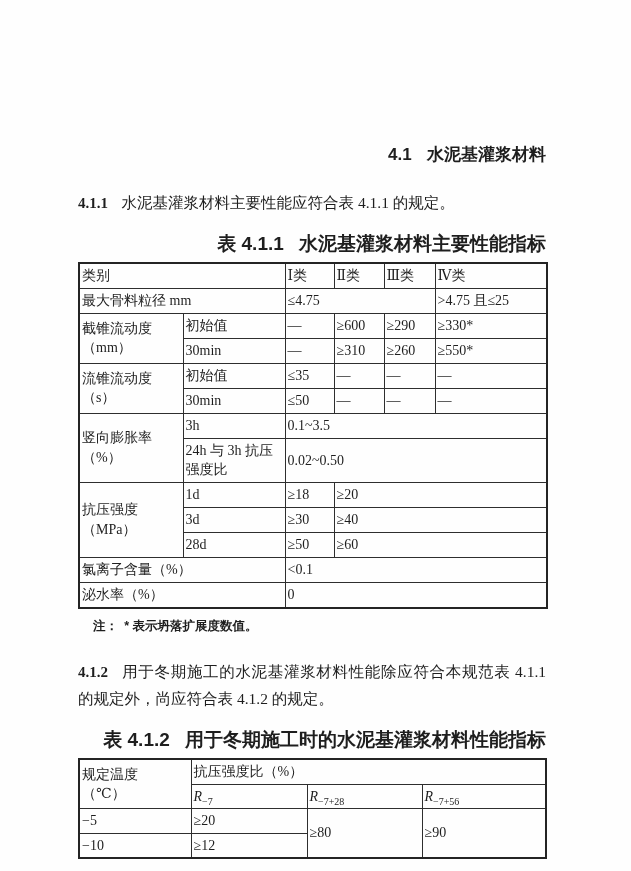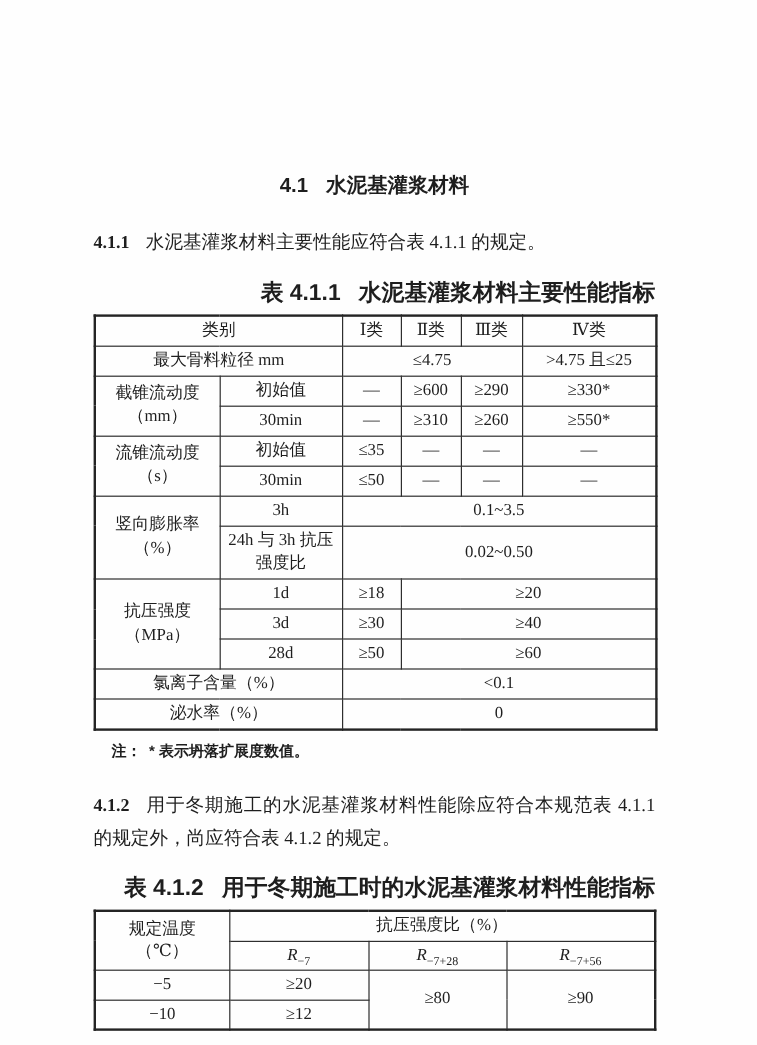--- a/index.html
+++ b/index.html
@@ -13,40 +13,40 @@
   .content { padding-top:112px; margin-left:78px; width:468px; }
 
   .chapter-title {
     text-align:center; font-family:"Liberation Sans","DejaVu Sans",sans-serif;
     font-weight:bold; font-size:23px; letter-spacing:1px;
   }
   .chapter-title .num { margin-right:1.1em; }
   .chapter-title .name { word-spacing:1.5em; }
 
   .section-title {
-    text-align:center; font-family:"Liberation Sans","DejaVu Sans",sans-serif;
+    text-align:right; font-family:"Liberation Sans","DejaVu Sans",sans-serif;
     font-weight:bold; font-size:17px; margin-top:31px;
   }
   .section-title .num { margin-right:.9em; }
 
   .para { margin-top:23px; font-size:15.5px; line-height:1.75; text-align:justify; }
   .para .label {
     font-family:Liberation Serif, serif; font-weight:bold;
     margin-right:.9em; font-size:15px;
   }
 
   .table-caption {
     text-align:right; font-family:"Liberation Sans","DejaVu Sans",sans-serif;
     font-weight:bold; font-size:19px; margin-top:15px; margin-bottom:5px;
   }
   .table-caption .cap-label { margin-right:.8em; }
 
   table { border-collapse:collapse; table-layout:fixed; border:2px solid #242424; }
   td {
-    border:1px solid #2e2e2e; text-align:center; vertical-align:middle;
+    border:1px solid #2e2e2e; text-align:left; vertical-align:middle;
     font-size:14px; line-height:1.4; padding:2px 2px; height:25px;
   }
   .t1 { width:468px; }
   .t2 { width:467px; }
   .t2 td { height:24px; }
   .unit-line { display:block; }
   sub { font-size:10px; line-height:0; }
   .r-base { font-style:italic; font-family:"Liberation Serif","DejaVu Serif",serif; }
 
   .note {

